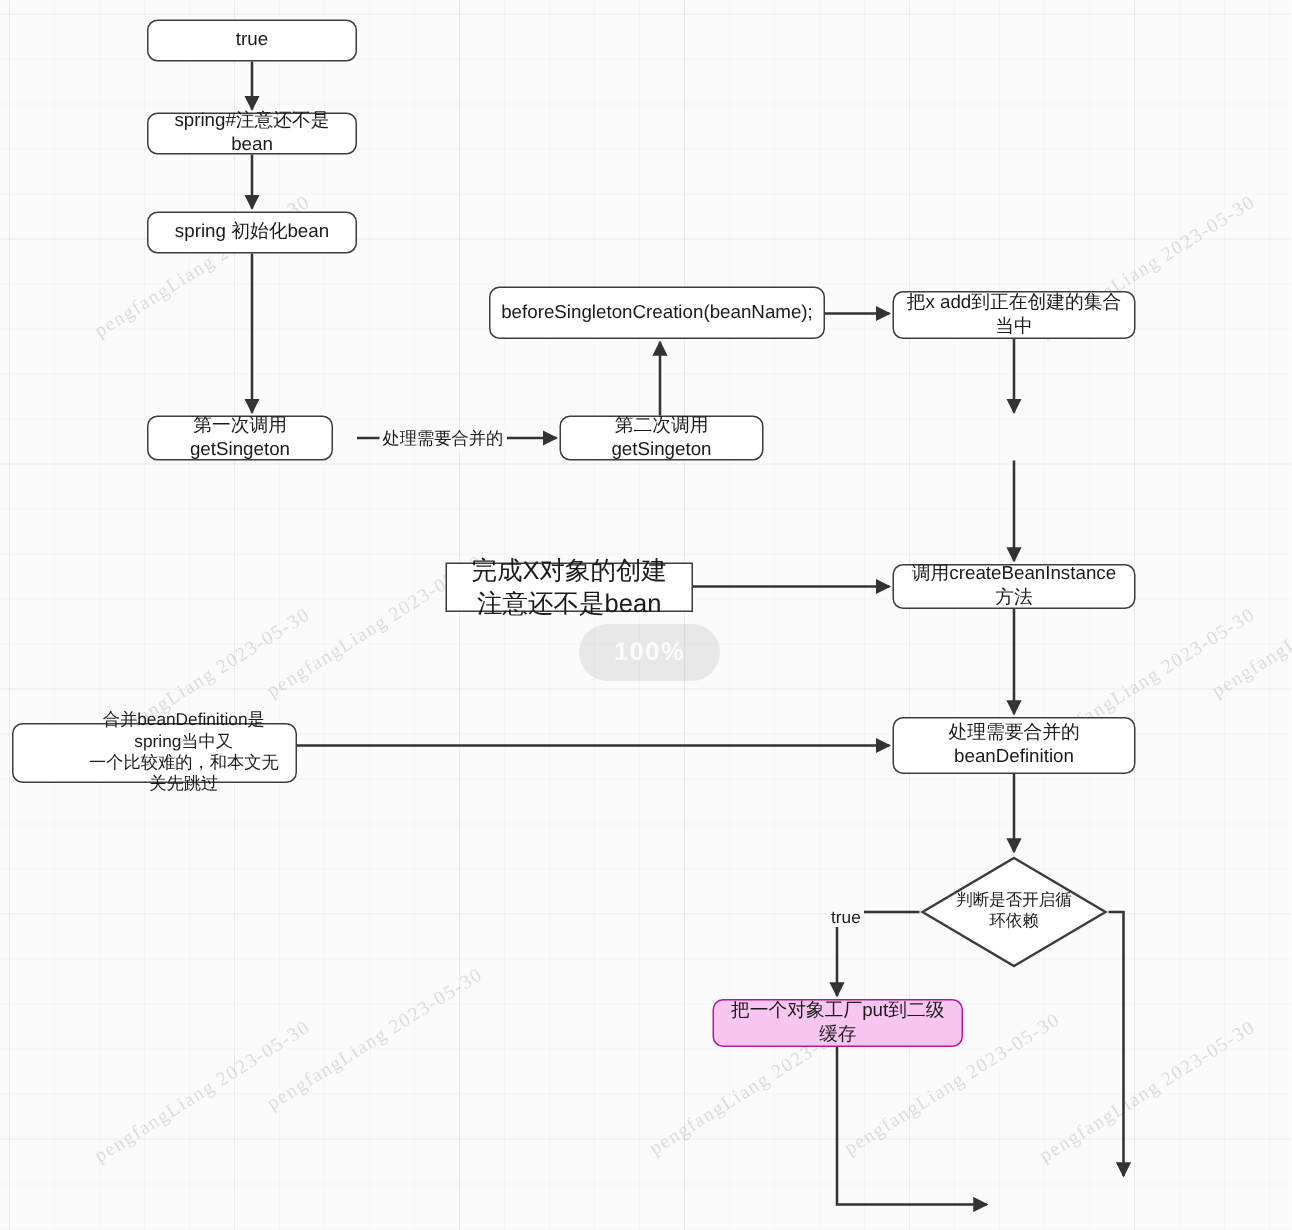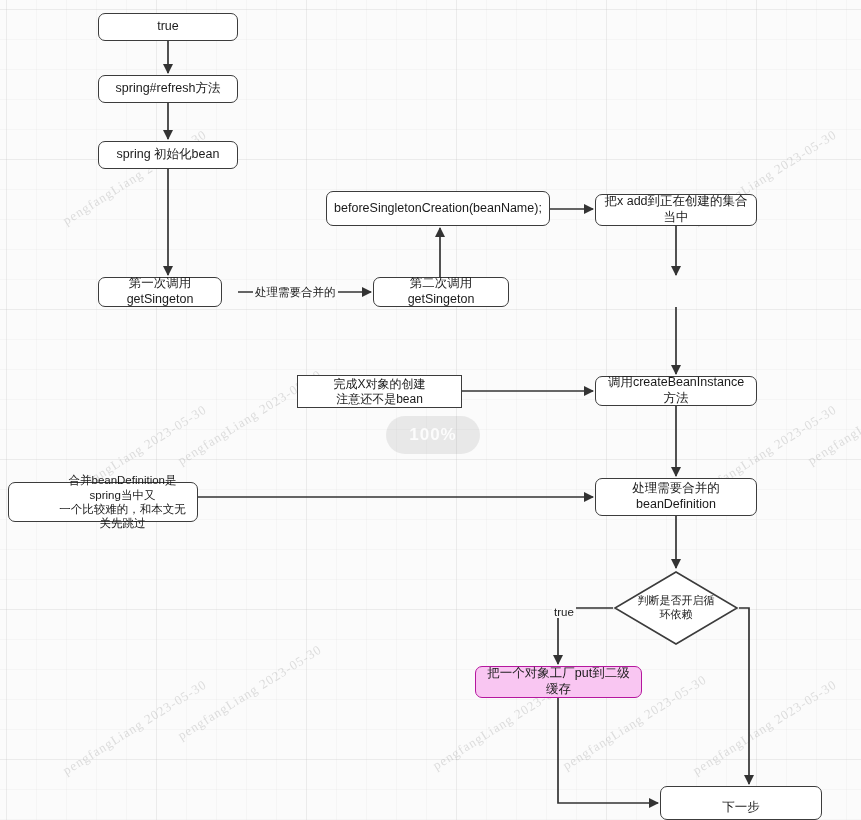--- a/index.html
+++ b/index.html
@@ -191,21 +191,21 @@
 
       <path d="M739,608 L749,608 L749,784"></path>
     </g>
   </svg>
 
   <div class="node round" style="left:98px;top:13px;width:140px;height:28px;">
     <span class="lines">true</span>
   </div>
 
   <div class="node round" style="left:98px;top:75px;width:140px;height:28px;">
-    <span class="lines">spring#refresh方法</span>
+    <span class="lines">spring#注意还不是bean</span>
   </div>
 
   <div class="node round" style="left:98px;top:141px;width:140px;height:28px;">
     <span class="lines">spring 初始化bean</span>
   </div>
 
   <div class="node round" style="left:98px;top:277px;width:124px;height:30px;">
     <span class="lines">第一次调用getSingeton</span>
   </div>
 
@@ -219,21 +219,21 @@
 
   <div class="node round" style="left:595px;top:194px;width:162px;height:32px;">
     <span class="lines">把x add到正在创建的集合当中</span>
   </div>
 
 
   <div class="node round" style="left:595px;top:376px;width:162px;height:30px;">
     <span class="lines">调用createBeanInstance方法</span>
   </div>
 
-  <div class="node sharp" style="left:297px;top:375px;width:165px;height:33px;font-size:12px;">
+  <div class="node sharp" style="left:297px;top:375px;width:165px;height:33px;font-size:17px;">
     <span class="lines" style="white-space:pre-line;">完成X对象的创建
 注意还不是bean</span>
   </div>
 
   <div class="node round" style="left:8px;top:482px;width:190px;height:40px;font-size:11.5px;">
     <span class="lines" style="white-space:pre-line;padding-left:45px;">合并beanDefinition是spring当中又
 一个比较难的，和本文无关先跳过</span>
   </div>
 
   <div class="node round" style="left:595px;top:478px;width:162px;height:38px;">
@@ -246,23 +246,20 @@
       <polygon points="63,2 124,38 63,74 2,38" fill="#ffffff" stroke="#3c3c3c" stroke-width="1.6"></polygon>
     </svg>
     <div class="dlabel" style="white-space:pre-line;">判断是否开启循
 环依赖</div>
   </div>
 
   <div class="node pink" style="left:475px;top:666px;width:167px;height:32px;">
     <span class="lines">把一个对象工厂put到二级缓存</span>
   </div>
 
-  <div class="node round" style="left:660px;top:786px;width:162px;height:34px;align-items:flex-end;padding-bottom:3px;">
-    <span class="lines">下一步</span>
-  </div>
 
   <div class="edge-label" style="left:253px;top:285px;">处理需要合并的</div>
 
   <div class="edge-label" style="left:552px;top:595px;margin-top:11px;">true</div>
 
   <div id="zoom-pill">100%</div>
 
 
 </div>
 

